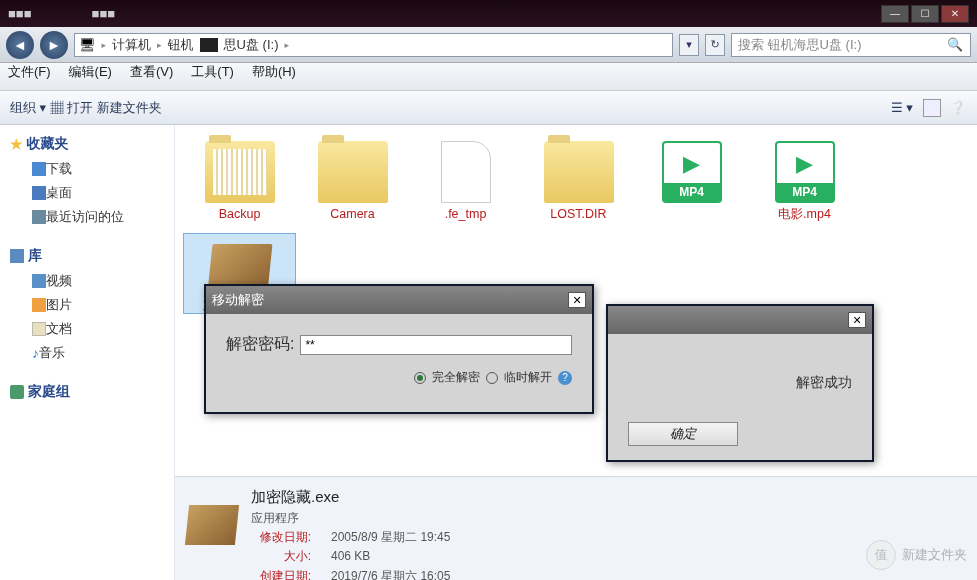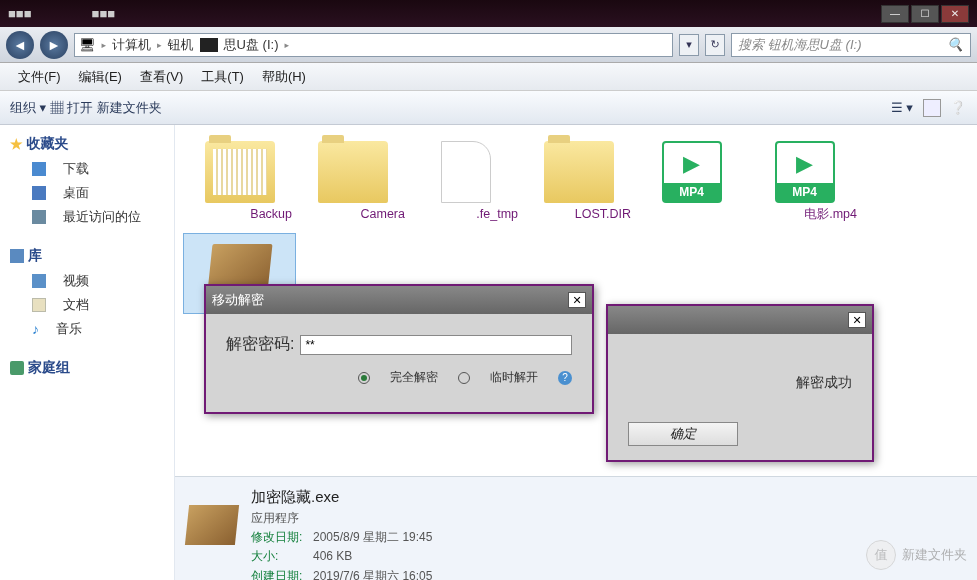--- a/index.html
+++ b/index.html
@@ -9,34 +9,34 @@
 .tbar-right { margin-left: auto; display: flex; gap: 2px; }
 .tbar-btn { width: 28px; height: 18px; background: #555; color: #eee; display: flex; align-items: center; justify-content: center; font-size: 10px; border: 1px solid #333; }
 .tbar-btn.close { background: #8a3a3a; }
 
 .addrbar { height: 36px; background: linear-gradient(#eaedf2, #cfd5de); display: flex; align-items: center; padding: 0 6px; gap: 6px; border-bottom: 1px solid #aaa; }
 .navbtn { width: 28px; height: 28px; border-radius: 50%; background: radial-gradient(#5a7aa0, #2a4060); display: flex; align-items: center; justify-content: center; color: #fff; font-size: 14px; }
 .addrbox { flex: 1; height: 24px; background: #fff; border: 1px solid #8a9aaa; display: flex; align-items: center; padding: 0 4px; gap: 6px; }
 .addrseg { color: #333; }
 .addrsep { color: #888; font-size: 9px; }
 .addrctl { width: 20px; height: 22px; background: #eef1f5; border: 1px solid #8a9aaa; display: flex; align-items: center; justify-content: center; color: #335; font-size: 11px; }
-.searchbox { width: 240px; height: 24px; background: #fff; border: 1px solid #8a9aaa; display: flex; align-items: center; padding: 0 6px; color: #888; font-style: italic; gap: 6px; }
-
-.menubar { height: 28px; background: linear-gradient(#f6f8fb, #e6eaef); display: flex; align-items: center; padding: 0 18px; gap: 18px; border-bottom: 1px solid #ccc; }
+.searchbox { width: 240px; height: 24px; background: #fff; border: 1px solid #8a9aaa; display: flex; align-items: center; padding: 0 6px; color: #888; gap: 6px; }
+
+.menubar { height: 28px; background: linear-gradient(#f6f8fb, #e6eaef); display: flex; padding: 0 8px; gap: 18px; border-bottom: 1px solid #ccc; }
 .menuitem { color: #222; }
 
 .toolbar { height: 34px; background: linear-gradient(#f9fbfe, #e2e8f0); display: flex; align-items: center; padding: 0 10px; gap: 4px; border-bottom: 1px solid #c4cad4; color: #2a3a5a; }
 .toolbar-right { margin-left: auto; display: flex; gap: 10px; align-items: center; }
 .tool-icon { width: 18px; height: 18px; border: 1px solid #999; background: #eef; }
 
 .mainarea { position: absolute; top: 125px; left: 0; right: 0; bottom: 0; display: flex; background: #fff; }
 .sidebar { width: 175px; background: #fff; border-right: 1px solid #e2e8f0; padding: 10px 0 0 10px; }
 .sgroup { margin-bottom: 18px; }
 .sgtitle { color: #2a4a8a; font-weight: bold; font-size: 14px; display: flex; align-items: center; gap: 4px; margin-bottom: 4px; }
-.sitem { padding: 3px 0 3px 22px; color: #333; display: flex; align-items: center; gap: 17px; }
+.sitem { padding: 3px 0 3px 22px; color: #333; display: flex; align-items: center; gap: 0; }
 .star { color: #f5c040; font-size: 14px; }
 .dl { width: 14px; height: 14px; background: #4a8ad0; }
 .desk { width: 14px; height: 14px; background: #4a7ac0; }
 .recent { width: 14px; height: 14px; background: #6a8aa0; }
 .lib { width: 14px; height: 14px; background: #5a8ac0; }
 .vid { width: 14px; height: 14px; background: #5a90c8; }
 .pic { width: 14px; height: 14px; background: #f0a040; }
 .doc { width: 14px; height: 14px; background: #e8e0c0; border: 1px solid #bba; }
 .mus { color: #2a80d0; font-size: 14px; }
 .home { width: 14px; height: 14px; background: #4a9a6a; border-radius: 2px; }
@@ -46,38 +46,38 @@
 .fitem.sel { background: #cce4f7; border: 1px solid #7ab0e0; }
 .fico { width: 70px; height: 62px; margin: 6px auto 4px; }
 .folder { background: linear-gradient(#fae8a0, #e8c860); border-radius: 4px 4px 2px 2px; position: relative; }
 .folder::before { content: ""; position: absolute; top: -6px; left: 4px; width: 22px; height: 8px; background: #e8d080; border-radius: 2px 2px 0 0; }
 .folder.open::after { content: ""; position: absolute; inset: 8px; background: repeating-linear-gradient(90deg, #fff, #fff 3px, #e8d8a0 3px, #e8d8a0 5px); }
 .filegeneric { background: #fff; border: 1px solid #ccc; border-top-right-radius: 18px; width: 50px; height: 62px; margin: 6px auto 4px; }
 .mp4 { width: 60px; height: 62px; margin: 6px auto 4px; background: #fff; border: 2px solid #28b060; border-radius: 4px; position: relative; }
 .mp4::before { content: "▶"; color: #28b060; position: absolute; top: 8px; left: 0; right: 0; font-size: 22px; }
 .mp4::after { content: "MP4"; position: absolute; bottom: 0; left: 0; right: 0; background: #28b060; color: #fff; font-size: 12px; font-weight: bold; padding: 2px 0; }
 .exeico { width: 60px; height: 48px; margin: 10px auto 6px; background: linear-gradient(135deg, #c8a060, #8a6030); border-radius: 2px; transform: skewX(-6deg); }
-.flabel { font-size: 12.5px; color: #701a75; line-height: 1.25; word-break: break-all; padding: 0 4px; text-align: right; }
+.flabel { font-size: 12.5px; color: #b91c1c; line-height: 1.25; word-break: break-all; padding: 0 4px; }
 
 .detailpane { position: absolute; left: 175px; right: 0; bottom: 0; height: 104px; background: #f0f4fa; border-top: 1px solid #d0d8e0; display: flex; padding: 8px 12px; gap: 14px; }
 .detico { width: 50px; height: 40px; margin-top: 20px; background: linear-gradient(135deg, #c8a060, #8a6030); transform: skewX(-6deg); }
 .detinfo { color: #555; font-size: 12px; line-height: 1.6; }
 .detinfo .dtitle { font-size: 15px; color: #222; }
-.detlabel { color: #15803d; display: inline-block; width: 60px; margin-right: 2px; }
-
-.dlg { position: absolute; background: #22c55e; border: 2px solid #701a75; box-shadow: 2px 2px 8px rgba(0,0,0,.4); }
+.detlabel { color: #b91c1c; display: inline-block; width: 60px; text-align: right; margin-right: 20px; }
+
+.dlg { position: absolute; background: #22c55e; border: 2px solid #0f172a; box-shadow: 2px 2px 8px rgba(0,0,0,.4); }
 .dlg-hdr { height: 28px; background: linear-gradient(#888, #666); display: flex; align-items: center; padding: 0 6px; color: #fff; font-size: 13px; }
 .dlg-x { margin-left: auto; width: 18px; height: 16px; background: #fff; border: 1px solid #555; color: #000; font-size: 11px; display: flex; align-items: center; justify-content: center; }
 .dlg-body { padding: 20px 20px 14px; background: #d4d4d4; }
 .dlg1 { left: 204px; top: 284px; width: 390px; }
 .dlg2 { left: 606px; top: 304px; width: 268px; }
 .fldrow { display: flex; align-items: center; gap: 6px; margin-bottom: 14px; }
 .fldlabel { font-size: 16px; color: #333; }
 .fldin { flex: 1; height: 20px; background: #fff; border: 1px solid #888; padding: 0 4px; font-size: 12px; }
-.optrow { text-align: right; font-size: 12px; color: #333; margin-bottom: 12px; display: flex; justify-content: flex-end; align-items: center; gap: 20px; }
+.optrow { text-align: right; font-size: 12px; color: #333; margin-bottom: 12px; display: flex; justify-content: flex-end; align-items: center; gap: 6px; }
 .radio { width: 12px; height: 12px; border-radius: 50%; border: 1px solid #555; display: inline-block; position: relative; }
 .radio.on::after { content: ""; position: absolute; inset: 2px; background: #2a7a3a; border-radius: 50%; }
 .help { width: 14px; height: 14px; border-radius: 50%; background: #4a90d0; color: #fff; font-size: 10px; display: flex; align-items: center; justify-content: center; }
 .btnrow { display: flex; justify-content: center; gap: 40px; }
 .dbtn { width: 110px; height: 24px; background: linear-gradient(#f4f4f4, #ddd); border: 1px solid #888; font-size: 13px; color: #222; display: flex; align-items: center; justify-content: center; }
 .d2msg { text-align: right; padding: 20px 0 30px; font-size: 14px; color: #333; }
 .d2btn { display: flex; justify-content: flex-start; padding-right: 10px; font-style: italic; }
 
 .watermark { position: absolute; right: 10px; bottom: 10px; display: flex; align-items: center; gap: 6px; color: #999; font-size: 13px; opacity: .75; }
 .wmico { width: 30px; height: 30px; border-radius: 50%; background: #eee; border: 1px solid #ccc; display: flex; align-items: center; justify-content: center; color: #aaa; font-size: 13px; }
@@ -159,20 +159,24 @@
     <div class="sgroup">
       <div class="sgtitle">
           <span class="lib"></span>
           <span>库</span>
         </div>
       <div class="sitem">
           <span class="vid"></span>
           <span>视频</span>
         </div>
       <div class="sitem">
+          <span class="pic"></span>
+          <span>图片</span>
+        </div>
+      <div class="sitem">
           <span class="doc"></span>
           <span>文档</span>
         </div>
       <div class="sitem">
           <span class="mus">♪</span>
           <span>音乐</span>
         </div>
     </div>
     <div class="sgroup">
       <div class="sgtitle">

